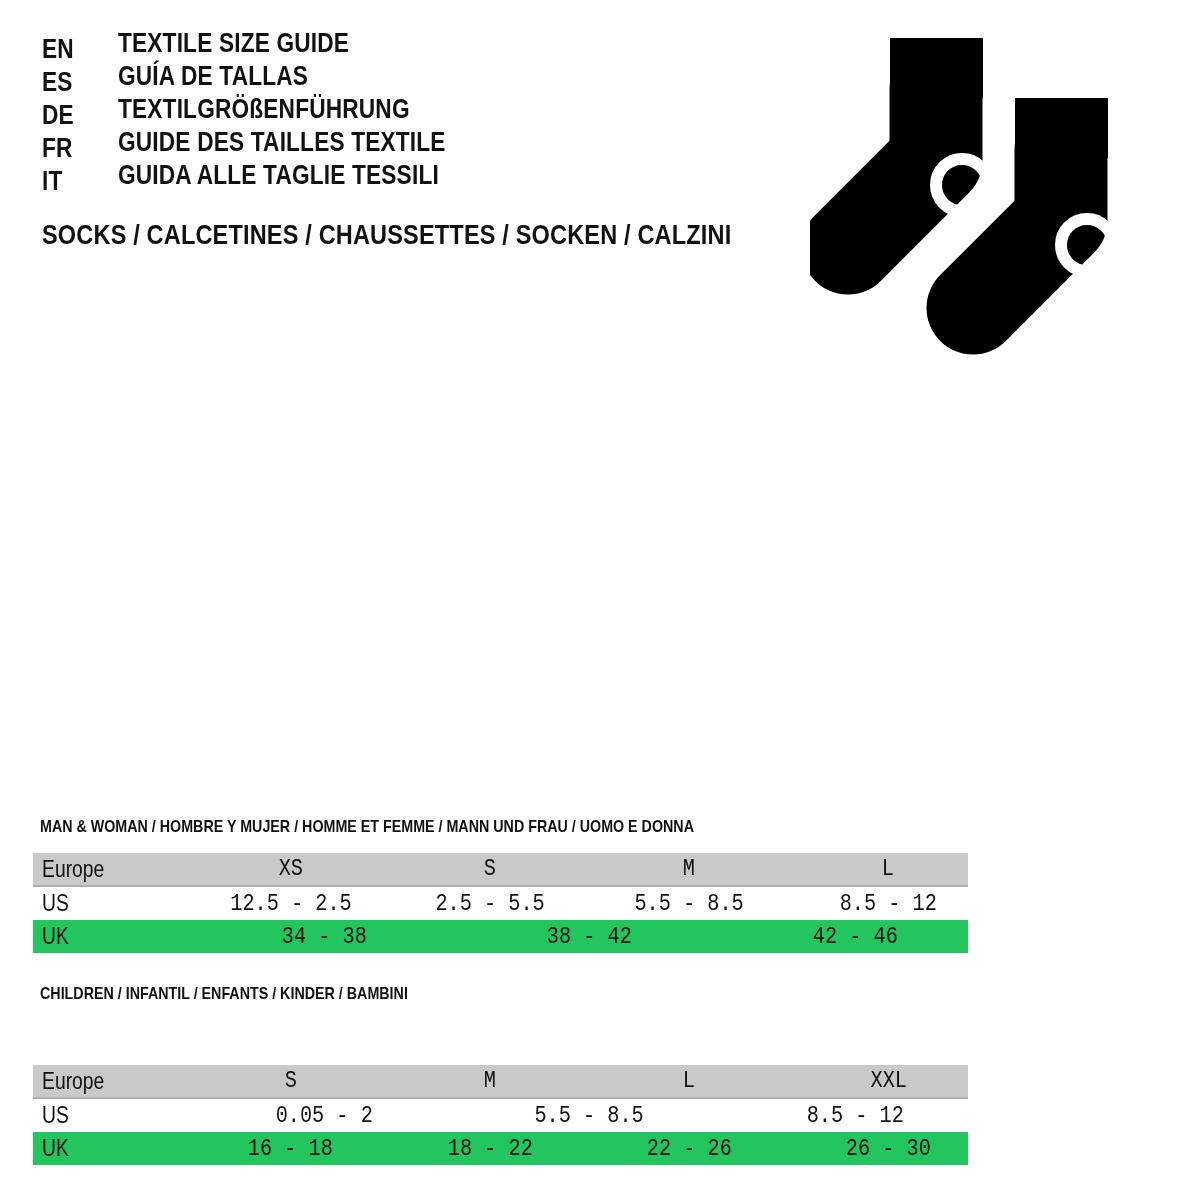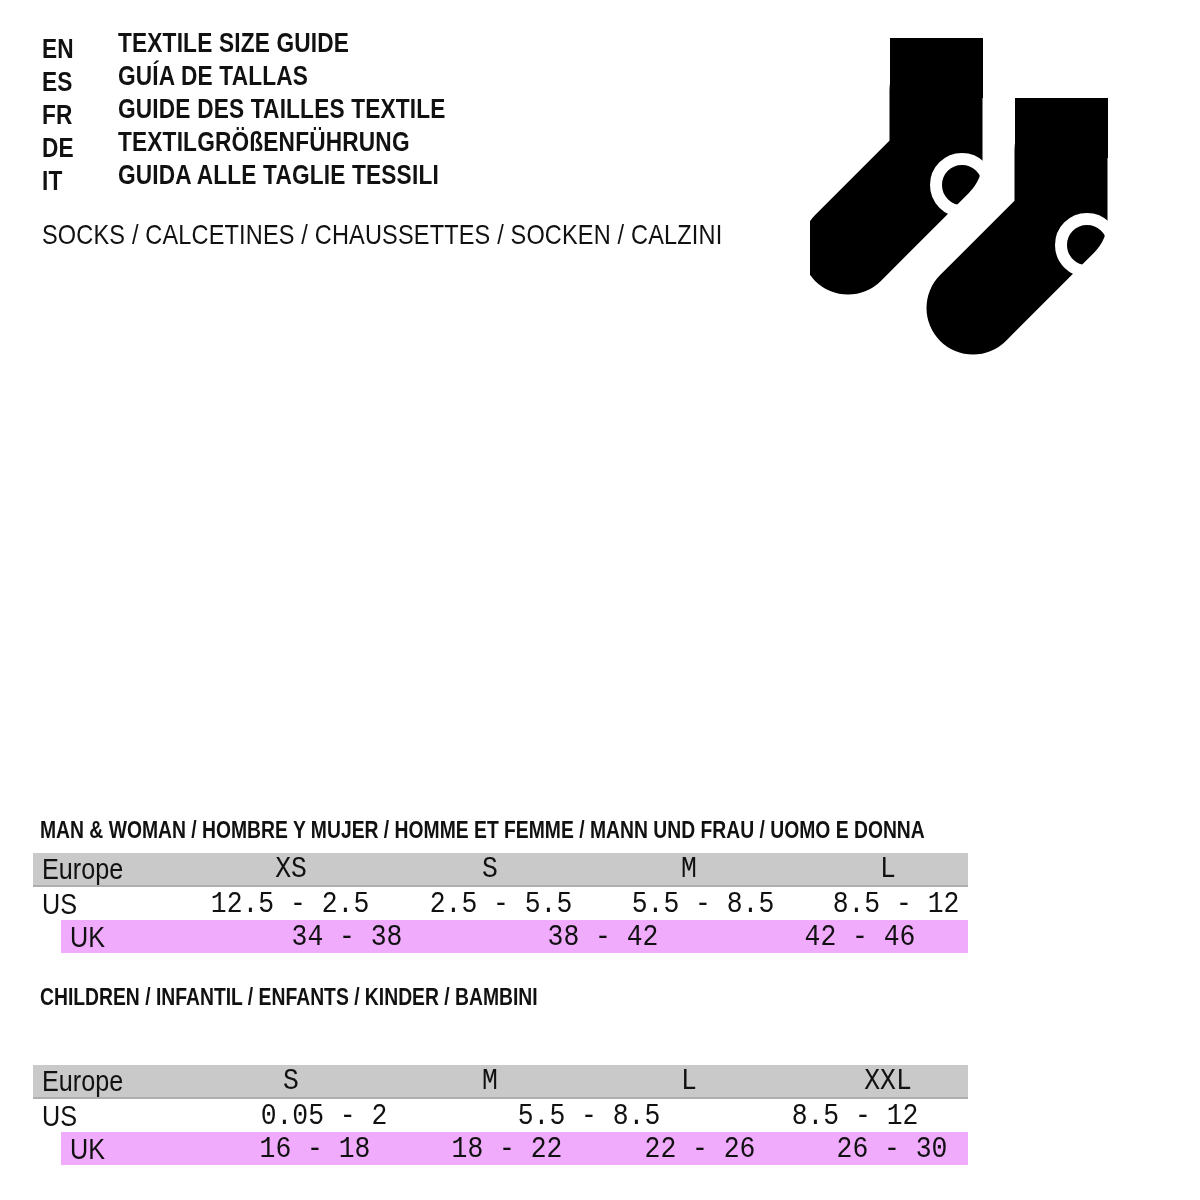--- a/index.html
+++ b/index.html
@@ -42,64 +42,64 @@
     font-weight: 700;
     letter-spacing: 0.2px;
   }
   .lang-code { width: 76px; margin-top: 11px; }
 
   .category-line {
     position: absolute;
     left: 42px;
     top: 219px;
     font-size: 28px;
-    font-weight: 400;
+    font-weight: 700;
     letter-spacing: 0.2px;
   }
 
   
   .socks-icon {
     position: absolute;
     left: 810px;
     top: 30px;
   }
 
   
   .table-title {
     position: absolute;
     left: 40px;
-    font-size: 23px;
+    font-size: 17px;
     font-weight: 700;
   }
   .title-adults   { top: 817px; }
   .title-children { top: 984px; }
 
   .size-table {
     position: absolute;
     left: 33px;
     width: 935px;
   }
   .table-adults   { top: 853px; }
   .table-children { top: 1065px; }
 
   .t-row {
     display: flex;
     height: 33px;
     align-items: flex-start;
-    font-size: 30px;
+    font-size: 23px;
     font-weight: 400;
     gap: 40px;
   }
   .t-header {
     height: 34px;
     background: #c9c9c9;
     border-bottom: 2px solid #aeaeae;
     box-sizing: border-box;
   }
-  .t-row-alt { background: #f0abfc; margin-left: 28px; }
+  .t-row-alt { background: #22c55e; }
   .cell {
     display: flex;
     align-items: center;
     height: 100%;
   }
   .c0 {
     width: 138px;
     padding-left: 9px;
     box-sizing: border-box;
   }
@@ -115,26 +115,26 @@
 <div class="lang-block">
   <div class="lang-row">
     <span class="lang-code"><span class="cond">EN</span></span>
     <span class="cond">TEXTILE SIZE GUIDE</span>
   </div>
   <div class="lang-row">
     <span class="lang-code"><span class="cond">ES</span></span>
     <span class="cond">GUÍA DE TALLAS</span>
   </div>
   <div class="lang-row">
+    <span class="lang-code"><span class="cond">DE</span></span>
+    <span class="cond">TEXTILGRÖßENFÜHRUNG</span>
+  </div>
+  <div class="lang-row">
     <span class="lang-code"><span class="cond">FR</span></span>
     <span class="cond">GUIDE DES TAILLES TEXTILE</span>
-  </div>
-  <div class="lang-row">
-    <span class="lang-code"><span class="cond">DE</span></span>
-    <span class="cond">TEXTILGRÖßENFÜHRUNG</span>
   </div>
   <div class="lang-row">
     <span class="lang-code"><span class="cond">IT</span></span>
     <span class="cond">GUIDA ALLE TAGLIE TESSILI</span>
   </div>
 </div>
 
 <div class="category-line">
   <span class="cond">SOCKS / CALCETINES / CHAUSSETTES / SOCKEN / CALZINI</span>
 </div>

